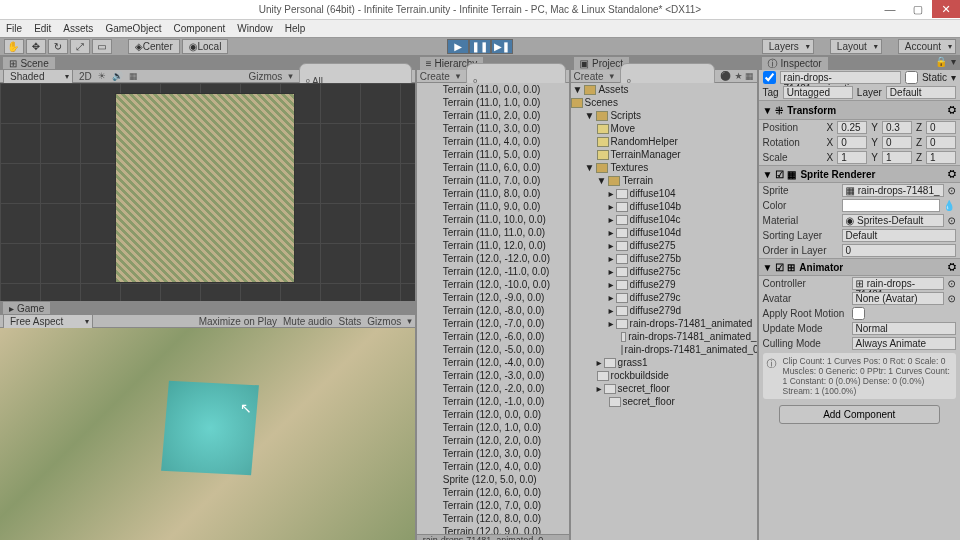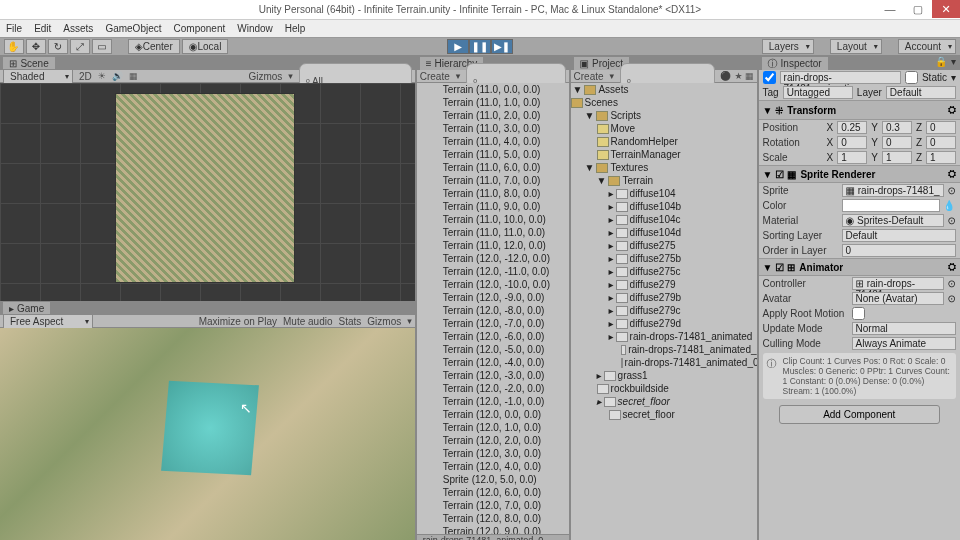--- a/index.html
+++ b/index.html
@@ -194,29 +194,28 @@
         <div class="tree-item" style="padding-left: 14px;">▼ <span class="ico ico-folder"></span> Textures</div>
         <div class="tree-item" style="padding-left: 26px;">▼ <span class="ico ico-folder"></span> Terrain</div>
         <div class="tree-item" style="padding-left: 38px;">▸ <span class="ico ico-file"></span> diffuse104</div>
         <div class="tree-item" style="padding-left: 38px;">▸ <span class="ico ico-file"></span> diffuse104b</div>
         <div class="tree-item" style="padding-left: 38px;">▸ <span class="ico ico-file"></span> diffuse104c</div>
         <div class="tree-item" style="padding-left: 38px;">▸ <span class="ico ico-file"></span> diffuse104d</div>
         <div class="tree-item" style="padding-left: 38px;">▸ <span class="ico ico-file"></span> diffuse275</div>
         <div class="tree-item" style="padding-left: 38px;">▸ <span class="ico ico-file"></span> diffuse275b</div>
         <div class="tree-item" style="padding-left: 38px;">▸ <span class="ico ico-file"></span> diffuse275c</div>
         <div class="tree-item" style="padding-left: 38px;">▸ <span class="ico ico-file"></span> diffuse279</div>
-        <div class="tree-item" style="padding-left: 38px;">▸ <span class="ico ico-file"></span> diffuse279b</div>
         <div class="tree-item" style="padding-left: 38px;">▸ <span class="ico ico-file"></span> diffuse279c</div>
         <div class="tree-item" style="padding-left: 38px;">▸ <span class="ico ico-file"></span> diffuse279d</div>
         <div class="tree-item" style="padding-left: 38px;">▸ <span class="ico ico-file"></span> rain-drops-71481_animated</div>
         <div class="tree-item" style="padding-left: 50px;"> <span class="ico ico-file"></span> rain-drops-71481_animated_</div>
         <div class="tree-item" style="padding-left: 50px;"> <span class="ico ico-file"></span> rain-drops-71481_animated_0</div>
         <div class="tree-item" style="padding-left: 26px;">▸ <span class="ico ico-file"></span> grass1</div>
         <div class="tree-item" style="padding-left: 26px;"> <span class="ico ico-file"></span> rockbuildside</div>
-        <div class="tree-item" style="padding-left: 26px; font-style: italic;">▸ <span class="ico ico-file"></span> secret_floor</div>
+        <div class="tree-item" style="padding-left: 26px;">▸ <span class="ico ico-file"></span> secret_floor</div>
         <div class="tree-item" style="padding-left: 38px;"> <span class="ico ico-file"></span> secret_floor</div>
       </div>
   </div>
 
   <div class="col" style="flex:1;">
     <div class="tabrow">
         <div class="tab">ⓘ <span>Inspector</span></div> 
         <span style="flex:1"></span>
         <span style="padding:0 4px;color:#333">🔒 ▾</span>
       </div>

